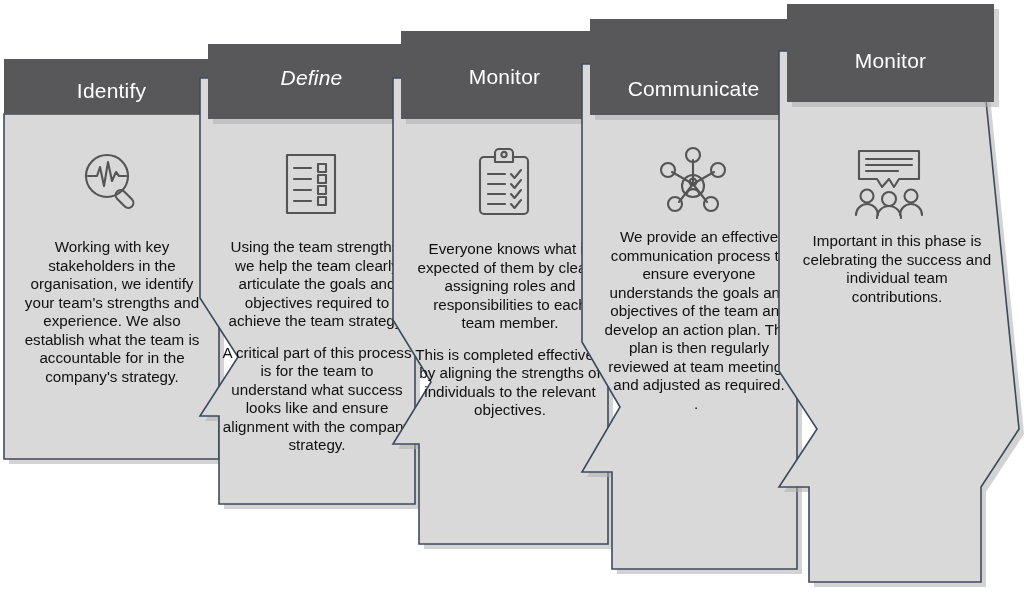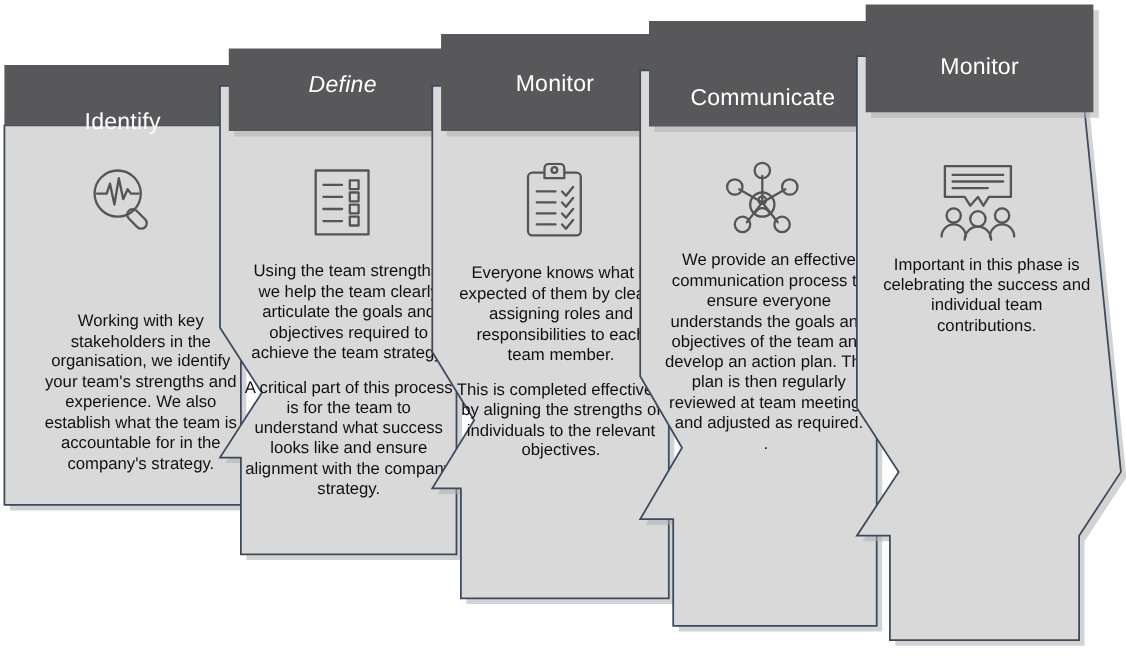--- a/index.html
+++ b/index.html
@@ -70,29 +70,29 @@
 
   <div class="stage">
     <svg class="stage-svg" width="240" height="520" viewBox="0 0 240 520">
       <g transform="translate(4,4)">
         <path d="M0,110 L215,110 L215,455 L0,455 Z" fill="#AFAFAF" opacity="0.55" transform="translate(5,5)"></path>
         <path d="M0,55 L215,55 L215,110 L0,110 Z" fill="#AFAFAF" opacity="0.55" transform="translate(5,5)"></path>
         <path d="M0,110 L215,110 L215,455 L0,455 Z" fill="#D9D9D9" stroke="#3C4A5E" stroke-width="1.6"></path>
         <path d="M0,55 L215,55 L215,110 L0,110 Z" fill="#58585A"></path>
       </g>
     </svg>
-    <div class="header-label" style="left:4px; top:80px; width:215px;margin-top:20px;">Identify</div>
+    <div class="header-label" style="left:4px; top:80px; width:215px;">Identify</div>
     <div class="icon-box" style="left:74px; top:143px; width:78px; height:78px;">
       <svg width="70" height="70" viewBox="0 0 70 70" fill="none" stroke="#555555" stroke-width="2.1" stroke-linecap="round" stroke-linejoin="round">
         <circle cx="29" cy="29" r="21"></circle>
         <path d="M10,29 H19 L22,20 L26,39 L30,15 L34,34 L38,25 L41,29 H48"></path>
         <rect x="41.5" y="41.5" width="10" height="21" rx="5" transform="rotate(-45 46.5 52)"></rect>
       </svg>
     </div>
-    <div class="body-text" style="left:30px; top:238px; width:196px;margin-top:45px;">
+    <div class="body-text" style="left:14px; top:238px; width:196px;">
       <p>Working with key stakeholders in the organisation, we identify your team's strengths and experience.  We also establish what the team is accountable for in the company's strategy.</p>
     </div>
   </div>
 
   <div class="stage" style="left:196px; top:0;">
     <svg class="stage-svg" width="245" height="560" viewBox="0 0 245 560">
       <g transform="translate(4,4)">
         <path d="M0,74 L215,74 L215,500 L19,500 L19,412 L0,412 L38,353 L0,294 L0,74 Z" fill="#AFAFAF" opacity="0.55" transform="translate(5,5)"></path>
         <path d="M0,74 L215,74 L215,500 L19,500 L19,412 L0,412 L38,353 L0,294 L0,74 Z" fill="#D9D9D9" stroke="#3C4A5E" stroke-width="1.6"></path>
         <path d="M8,40 L215,40 L215,115 L8,115 Z" fill="#AFAFAF" opacity="0.55" transform="translate(5,5)"></path>

